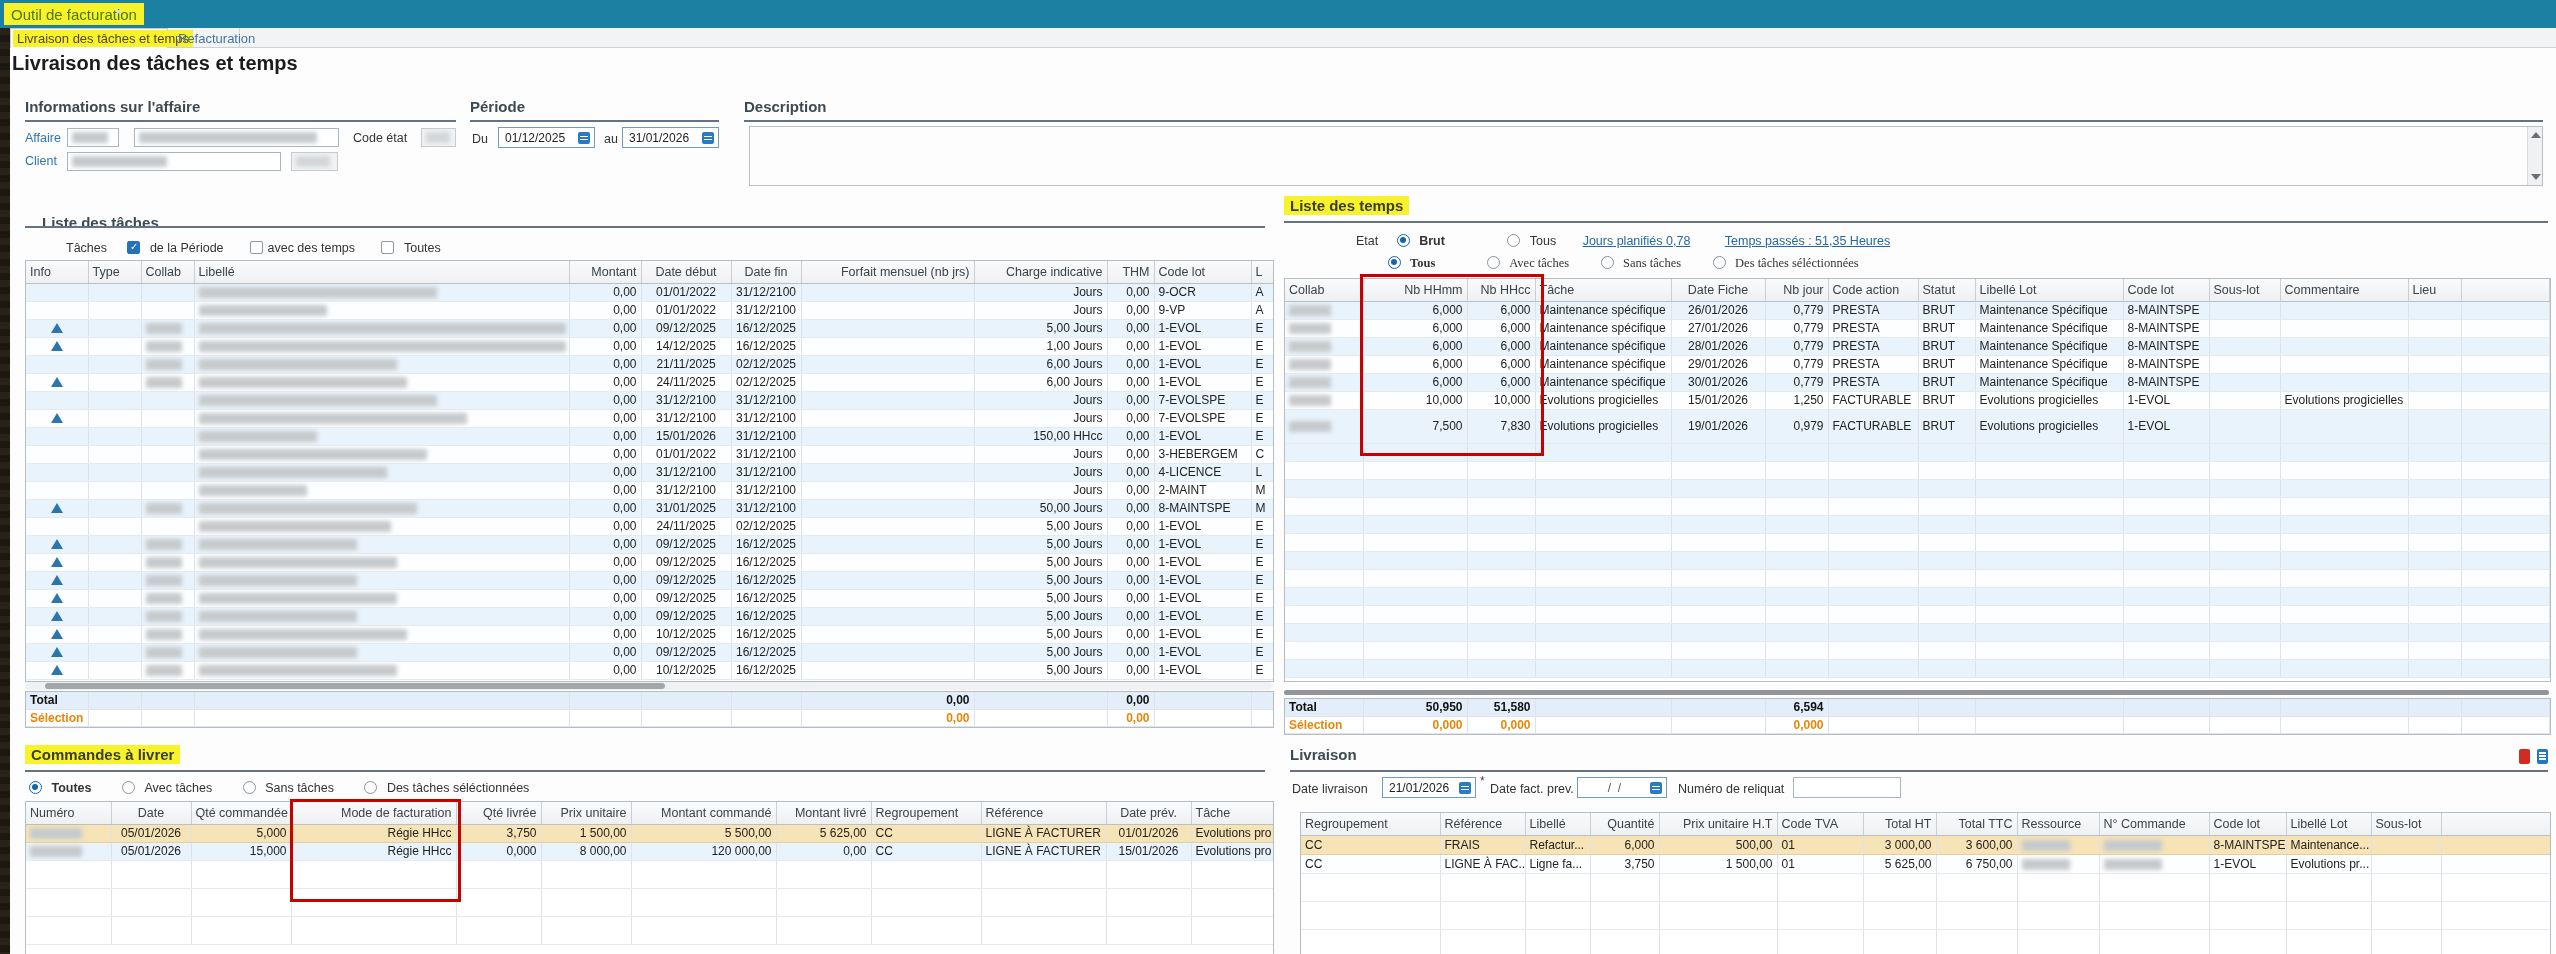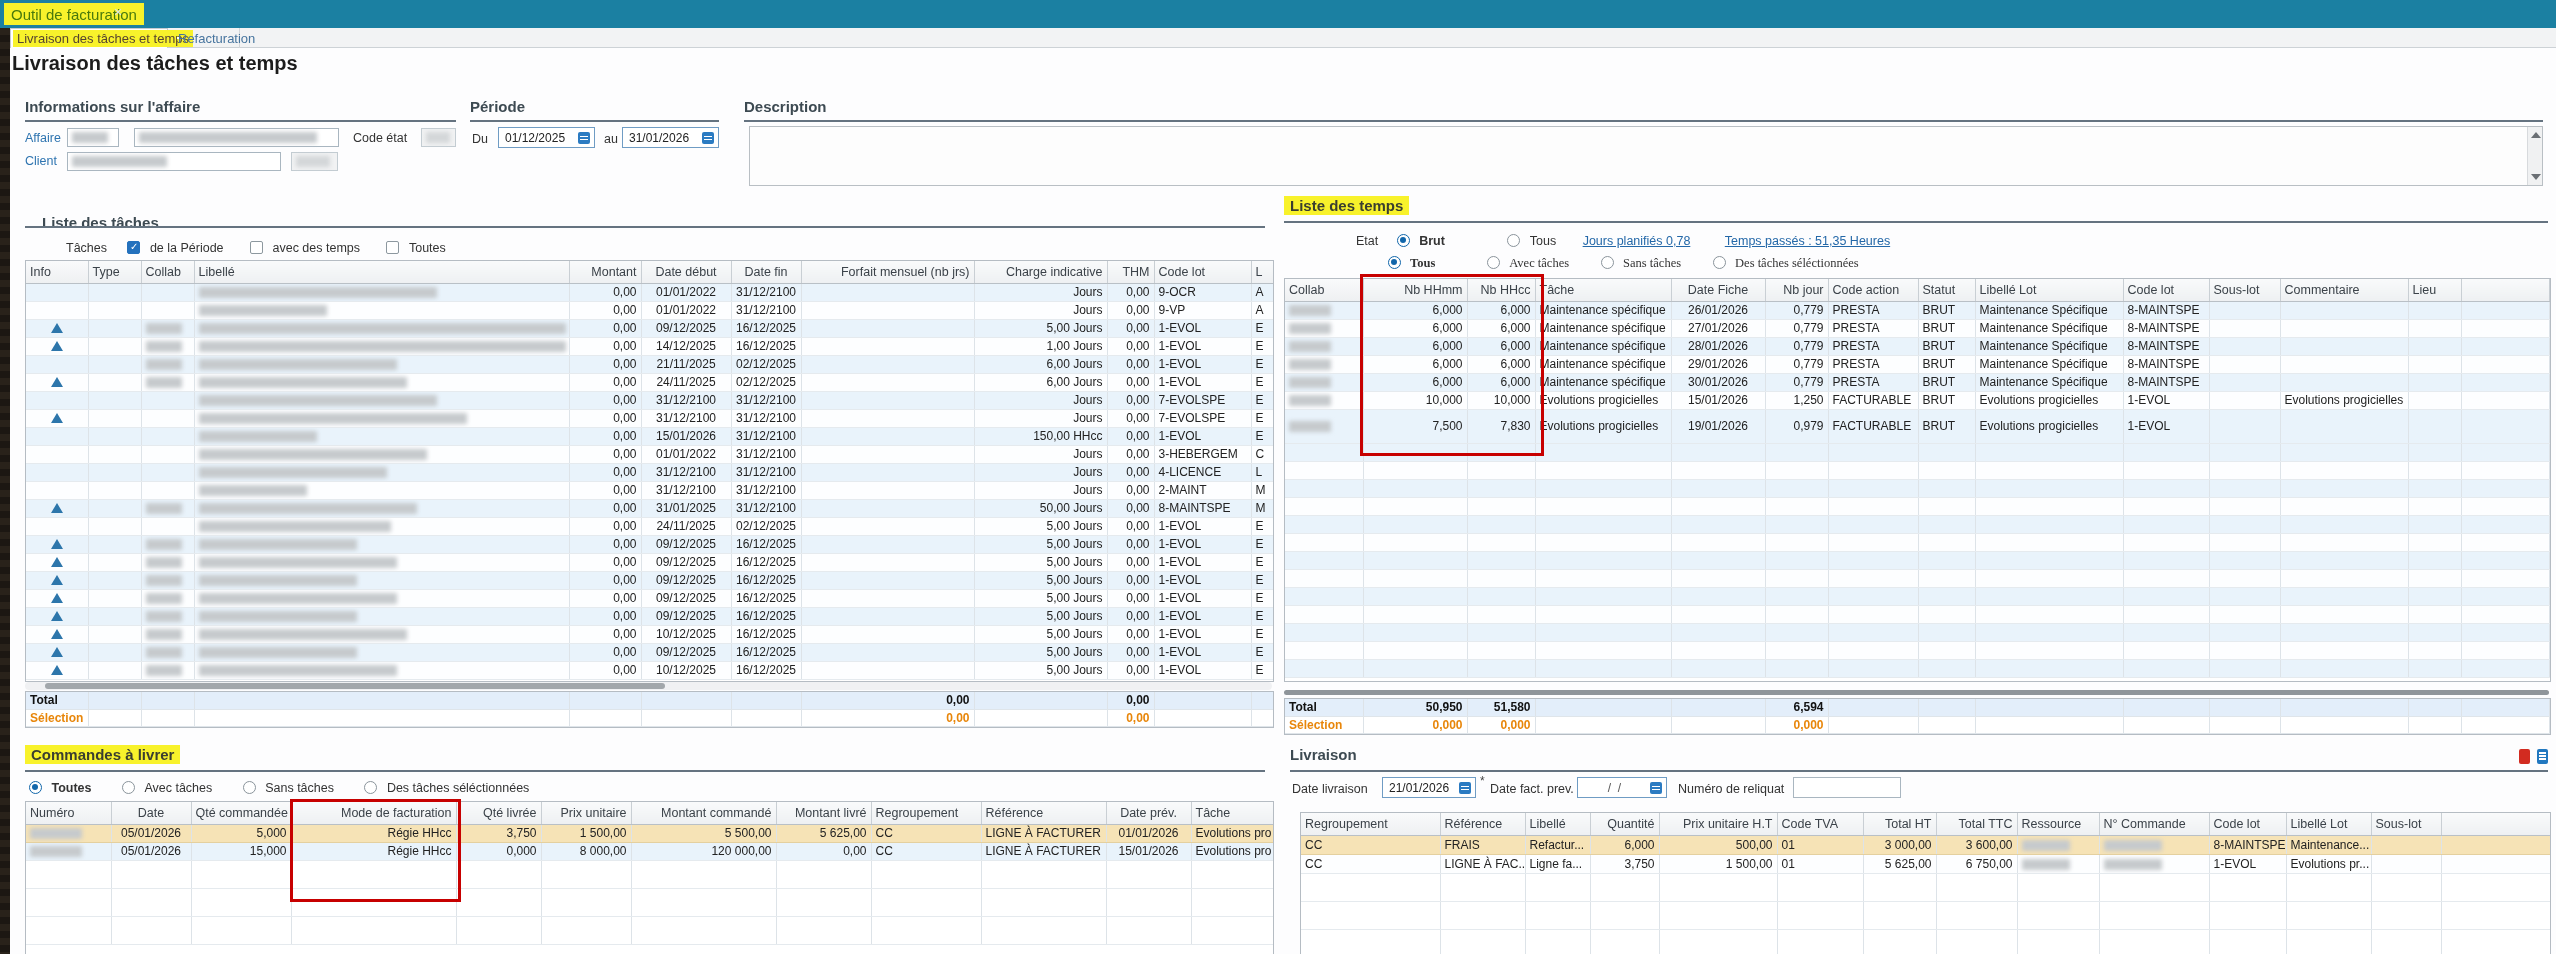--- a/index.html
+++ b/index.html
@@ -138,21 +138,21 @@
     <span class="dn"></span>
   </div>
 
   <div class="abs sec-title" style="left:42px;top:203px;margin-top:11px;">Liste des tâches</div>
   <div class="abs sec-line" style="left:25px;top:226px;width:1240px;"></div>
   <div class="abs" style="left:66px;top:238px;">
     <span class="lbl">Tâches</span>
     <span style="margin-left:16px;" class="cb on"></span>
     <span class="lbl" style="margin-left:5px;">de la Période</span>
     <span style="margin-left:22px;" class="cb"></span>
-    <span class="lbl" style="margin-left:5px;">avec des temps</span>
+    <span class="lbl" style="">avec des temps</span>
     <span style="margin-left:22px;" class="cb"></span>
     <span class="lbl" style="margin-left:5px;">Toutes</span>
   </div>
   <div class="tbl-wrap" style="left:25px;top:260px;width:1247px;height:420px;" id="taches-table">
       <table class="grid" style="width: 1247px;">
         <colgroup>
           <col style="width: 62px;">
           <col style="width: 53px;">
           <col style="width: 53px;">
           <col style="width: 375px;">

